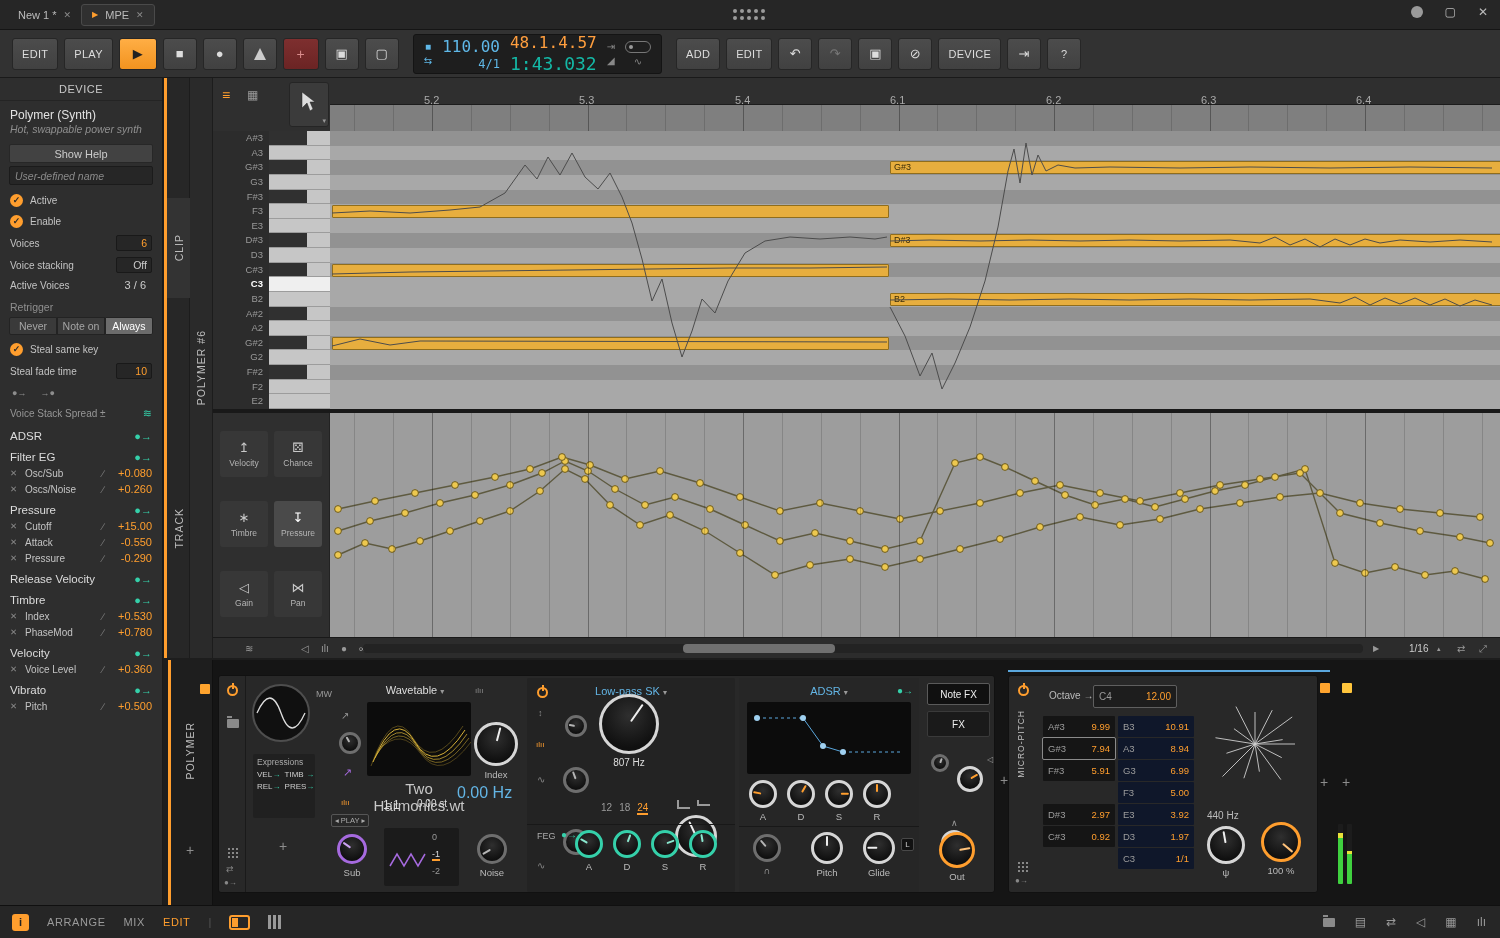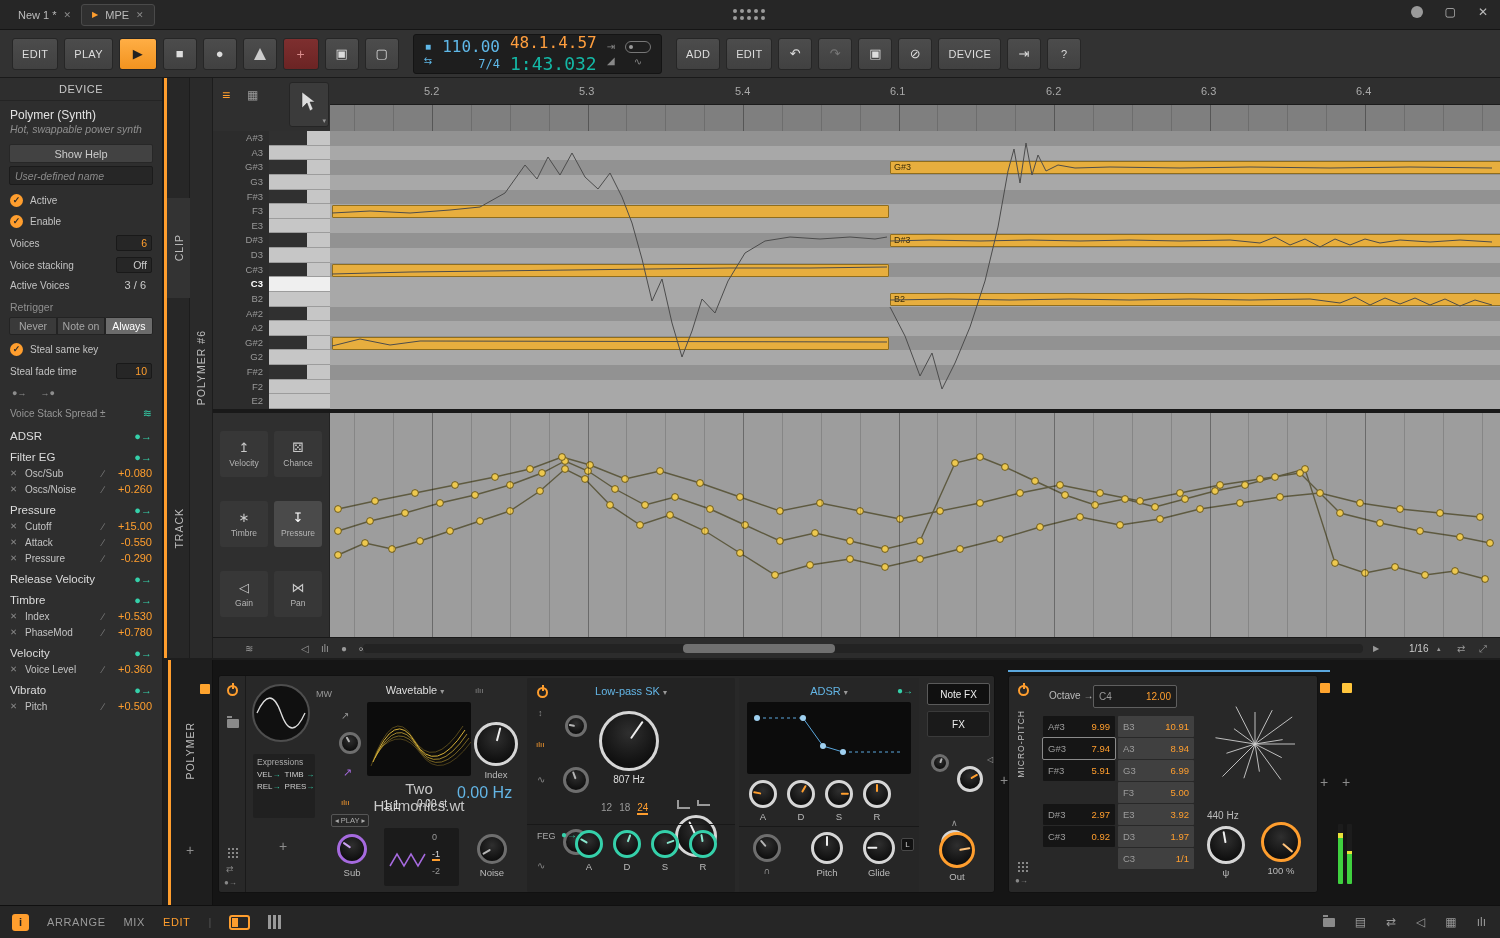--- a/index.html
+++ b/index.html
@@ -70,21 +70,21 @@
 #trackline{position:absolute;left:164px;top:78px;width:3px;height:580px;background:#ff9e2e}
 #cliptrack{position:absolute;left:167px;top:78px;width:23px;height:580px;background:#272727;border-right:1px solid #1c1c1c}
 .vlab{writing-mode:vertical-rl;transform:rotate(180deg);color:#bdbdbd;font-size:10.5px;letter-spacing:1px}
 #clip-tab{position:absolute;left:0;top:120px;width:23px;height:100px;background:#333;display:flex;align-items:center;justify-content:center}
 #track-tab{position:absolute;left:0;top:400px;width:23px;height:100px;display:flex;align-items:center;justify-content:center}
 #poly6{position:absolute;left:190px;top:78px;width:23px;height:580px;background:#2a2a2a;border-right:1px solid #1c1c1c;display:flex;align-items:center;justify-content:center}
 
 #editor{position:absolute;left:213px;top:78px;width:1287px;height:580px;background:#2f2f2f}
 #edtools{position:absolute;left:0;top:0;width:117px;height:53px}
 #ruler{position:absolute;left:117px;top:0;width:1170px;height:27px;background:#2f2f2f;border-bottom:1px solid #1c1c1c}
-#ruler span{position:absolute;top:7px;color:#a9a9a9;font-size:11px}
+#ruler span{position:absolute;top:16px;color:#a9a9a9;font-size:11px}
 #keycol{position:absolute;left:0;top:53px;width:117px;height:278px;background:#2c2c2c}
 .krow{display:flex;height:14.63px}
 .klab{width:56px;text-align:right;padding-right:6px;color:#999;font-size:9.5px;line-height:14px}
 .klab.hl{color:#fff;font-weight:bold}
 .key{flex:1;background:#c6c6c6;border-bottom:1px solid #9c9c9c;position:relative}
 .key.b::after{content:"";position:absolute;left:0;top:0;bottom:0;width:62%;background:#303030}
 .key.hl{background:#efefef}
 #grid{position:absolute;left:117px;top:27px;width:1170px;height:304px;overflow:hidden}
 #gband{position:absolute;left:0;top:0;width:1170px;height:26px;background:#7f7f7f}
 #grows{position:absolute;left:0;top:26px;width:1170px}
@@ -146,21 +146,21 @@
 .slopes .sel{color:#ff9e2e;border-bottom:2px solid #ff9e2e}
 .stair{width:13px;height:9px;border-left:2px solid #999;border-bottom:2px solid #999}
 .knrow{position:absolute;display:flex;gap:10px}
 .tabbtn{position:absolute;border-radius:2px;text-align:center;color:#eee;font-size:10px}
 .lbadge{position:absolute;width:13px;height:13px;background:#111;border:1px solid #484848;border-radius:2px;color:#ccc;font-size:8px;text-align:center;line-height:12px}
 
 .mprow{display:flex;gap:3px;margin-bottom:1px}
 .mpc{height:21px;display:flex;justify-content:space-between;align-items:center;padding:0 5px;border-radius:1px;font-size:9.5px}
 .mpc .n{color:#9c9c9c}.mpc .v{color:#ff9e2e}
 .mpc.bk{background:#151515;width:72px}
-.mpc.wk{background:#404040;width:76px}
+.mpc.wk{background:#0f172a;width:76px}
 .mpc.empty{background:transparent;width:72px}
 .mpc.sel{outline:1px solid #8a8a8a}
 .mphead{position:absolute;width:84px;height:23px;background:#1d1d1d;border:1px solid #5f5f5f;border-radius:2px;display:flex;align-items:center;justify-content:space-between;padding:0 5px;font-size:10px}
 #meters{position:absolute;display:flex;gap:4px;align-items:flex-end}
 .mbar{width:5px;height:60px;background:#1c1c1c;position:relative;border-radius:1px;overflow:hidden}
 .mfill{position:absolute;left:0;right:0;bottom:0;background:linear-gradient(#e8e23a 0 10%,#3fd03f 10% 100%)}
 
 #statusbar{position:absolute;left:0;top:905px;width:1500px;height:33px;background:#262626;border-top:1px solid #101010;display:flex;align-items:center;gap:18px;padding:0 12px}
 #infobtn{width:17px;height:17px;background:#ff9e2e;border-radius:3px;color:#222;font-weight:bold;text-align:center;line-height:17px;font-size:11px}
 .view{color:#9a9a9a;font-size:11px;letter-spacing:.6px}
@@ -219,21 +219,21 @@
       <span class="glyph">▢</span>
     </button>
 
   <div id="transport">
     <div class="tcol">
       <span class="tic blue">■</span>
       <span class="tic blue">⇆</span>
     </div>
     <div class="tmain">
       <span class="tnum tempo">110.00</span>
-      <span class="tnum sig">7/4</span>
+      <span class="tnum sig">4/1</span>
     </div>
     <div class="tmain">
       <span class="tnum pos">48.1.4.57</span>
       <span class="tnum time">1:43.032</span>
     </div>
     <div class="tcol">
       <span class="tic">⇥</span>
       <span class="tic">◢</span>
     </div>
     <div class="tcol">
@@ -877,21 +877,21 @@
     <div class="panel" style="left:308px;top:2px;width:208px;height:214px">
       <div class="pwr abs" style="left:10px;top:9px"></div>
       <div class="secthead" style="left:38px;top:7px;width:132px">
         <span class="blue">Low-pass SK</span>
         <span class="chev">▾</span>
       </div>
       <span class="abs" style="left:11px;top:30px;color:#888;font-size:9px">↕</span>
       <div class="kn kg abs" style="left:38px;top:26px;width:22px;height:22px;--rot:-80deg"></div>
       <span class="abs" style="left:9px;top:62px;color:#ff9e2e;font-size:8px">ılıı</span>
       <div class="kn kg abs" style="left:36px;top:56px;width:26px;height:26px;--rot:-20deg"></div>
-      <div class="kwrap" style="left:72px;top:33px">
+      <div class="kwrap" style="left:72px;top:16px">
         <div class="kn kw" style="width:60px;height:60px;--rot:35deg"></div>
         <div class="klabel" style="color:#ddd;font-size:10px">807 Hz</div>
       </div>
       <span class="abs" style="left:10px;top:96px;color:#888;font-size:10px">∿</span>
       <div class="kn kg abs" style="left:36px;top:92px;width:26px;height:26px;--rot:50deg"></div>
       <div class="kn kw abs" style="left:148px;top:52px;width:42px;height:42px;--rot:-25deg"></div>
       <div class="slopes" id="slope-list" style="left:74px;top:124px">
           <span>12</span>
           <span>18</span>
           <span class="sel">24</span>

